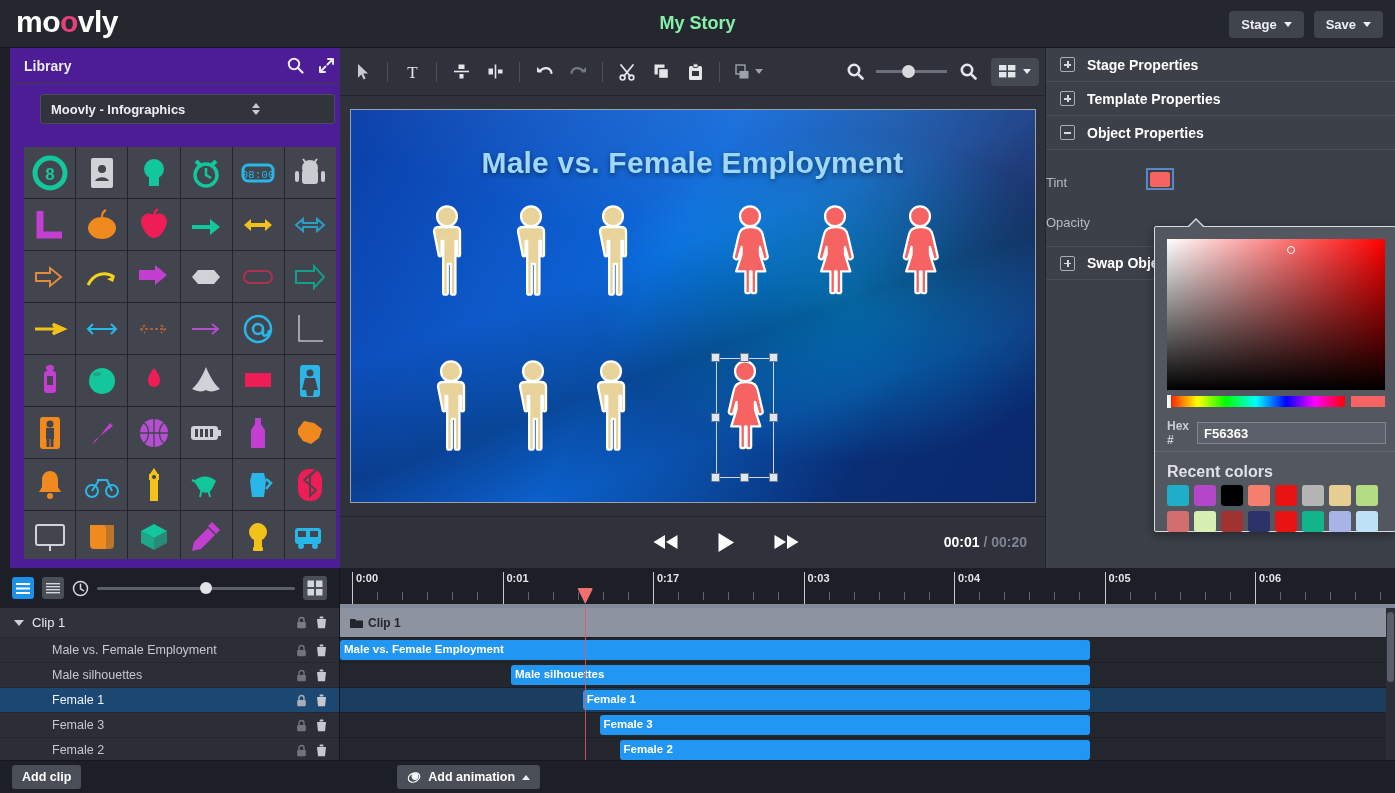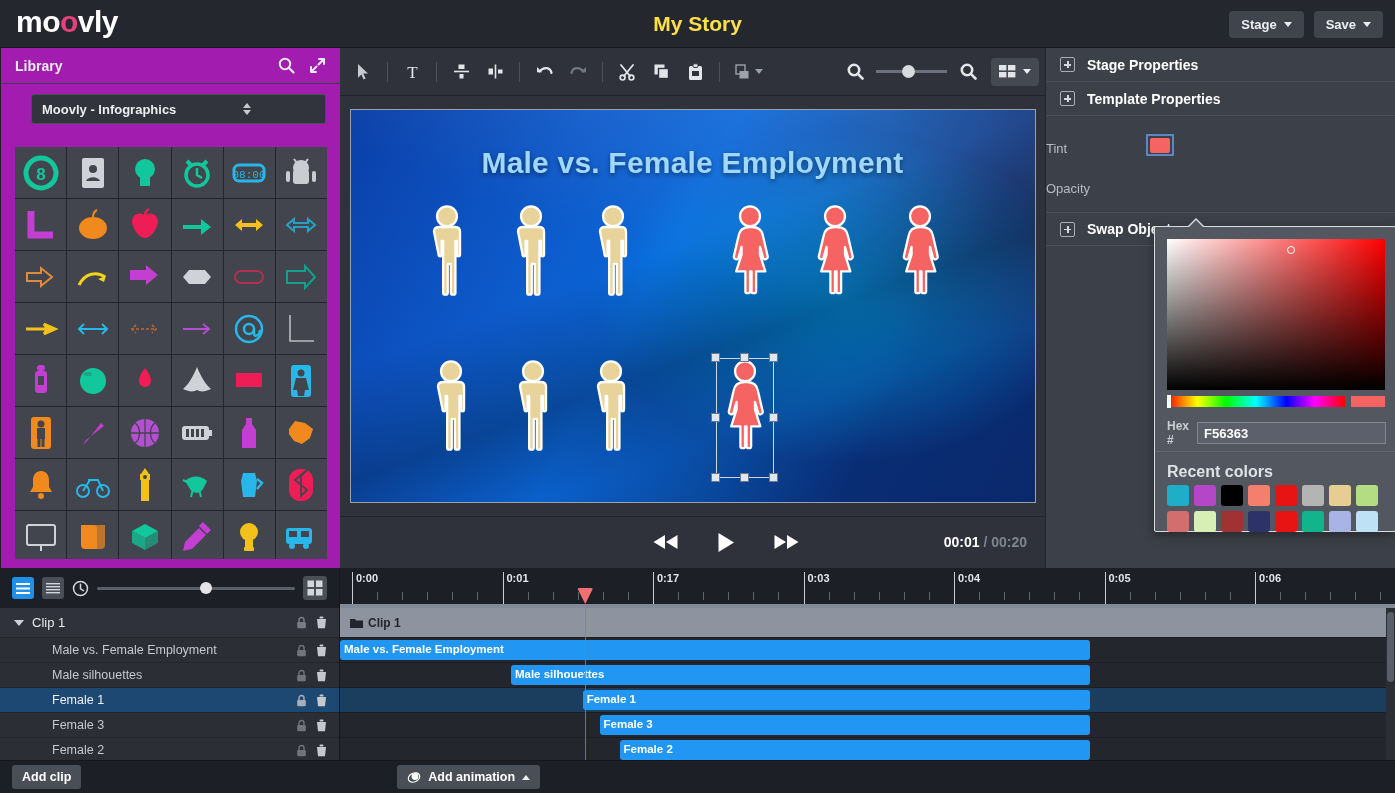--- a/index.html
+++ b/index.html
@@ -20,41 +20,41 @@
     border-bottom: 1px solid #15171c;
   }
   .logo-wrap { width: 340px; padding-left: 16px; display: flex; align-items: center; }
   .logo {
     font-size: 30px; font-weight: bold; color: #ffffff;
     letter-spacing: -0.5px; line-height: 1; position: relative; top: -2px;
   }
   .logo .oo { color: #e8407a; }
   .app-title {
     position: absolute; left: 0; right: 0; text-align: center;
-    font-size: 21px; font-weight: bold; color: #fde047;
+    font-size: 18px; font-weight: bold; color: #86efac;
     pointer-events: none;
   }
   .topbar-right {
     position: absolute; right: 12px; top: 0; height: 48px;
     display: flex; align-items: center; gap: 10px;
   }
   .btn-dark {
     background: #40444d; color: #eceef1; border: none;
     font-size: 13px; font-weight: bold;
     padding: 6px 12px; border-radius: 4px; cursor: pointer;
     display: flex; align-items: center; gap: 7px;
     font-family: "Liberation Sans", sans-serif;
   }
   .caret-d { width:0;height:0;border-left:4px solid transparent;border-right:4px solid transparent;border-top:5px solid #eceef1; }
   .caret-u { width:0;height:0;border-left:4px solid transparent;border-right:4px solid transparent;border-bottom:5px solid #eceef1; }
 
   
   .library {
-    position: absolute; left: 1px; top: 48px; width: 340px; height: 520px;
-    background: #a21caf; border-right: 1px solid #15171c;
+    position: absolute; left: 10px; top: 48px; width: 340px; height: 520px;
+    background: #4c1d95; border-right: 1px solid #15171c;
   }
   .lib-head {
     height: 36px; display: flex; align-items: center;
     padding: 0 14px; border-bottom: 1px solid #3a3e47;
   }
   .lib-title { font-size: 14px; font-weight: bold; color: #e9eaee; flex: 1; }
   .lib-icon { color: #e9eaee; margin-left: 14px; cursor: pointer; display:flex; }
   .lib-select-wrap { padding: 10px 14px 10px 30px; }
   .lib-select {
     width: 100%; height: 30px; background: #31343c;
@@ -857,20 +857,24 @@
 
   <div class="rightpanel">
     <div class="prop-row">
       <span class="pm plus"></span>
       <span class="lbl">Stage Properties</span>
     </div>
     <div class="prop-row">
       <span class="pm plus"></span>
       <span class="lbl">Template Properties</span>
     </div>
+    <div class="prop-row">
+      <span class="pm"></span>
+      <span class="lbl">Object Properties</span>
+    </div>
 
     <div class="field-row">
       <span class="field-lbl">Tint</span>
       <span class="tint-chip">
           <i id="tint-chip-color" style="background: rgb(245, 99, 99);"></i>
         </span>
     </div>
     <div class="field-row">
       <span class="field-lbl">Opacity</span>
     </div>

